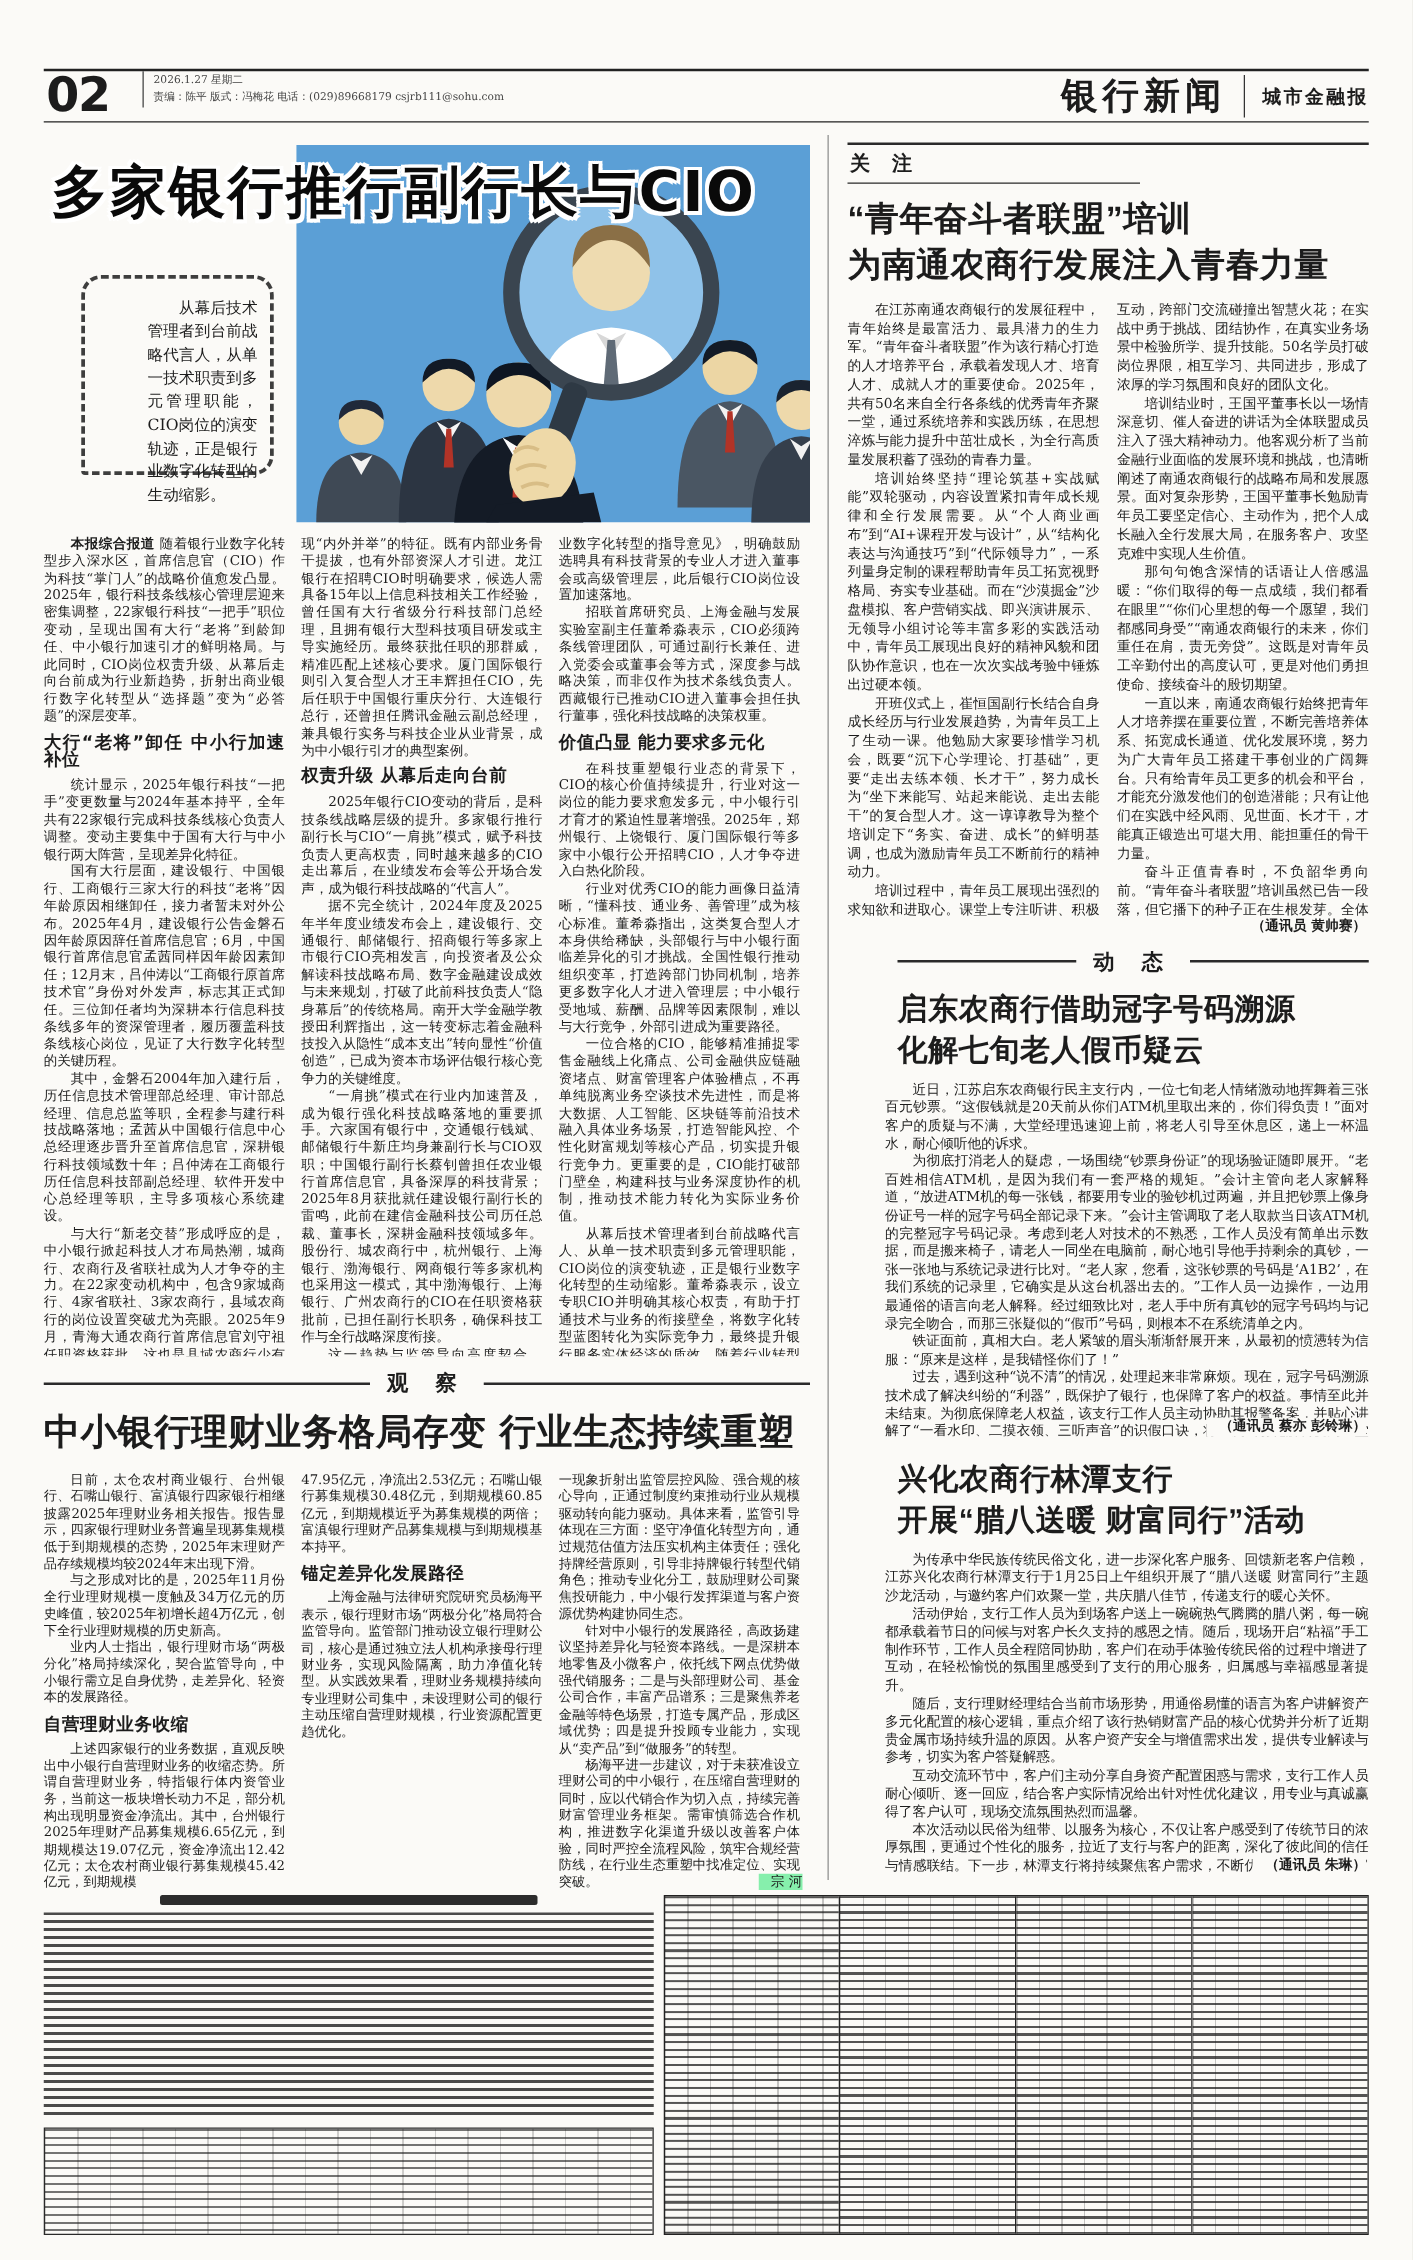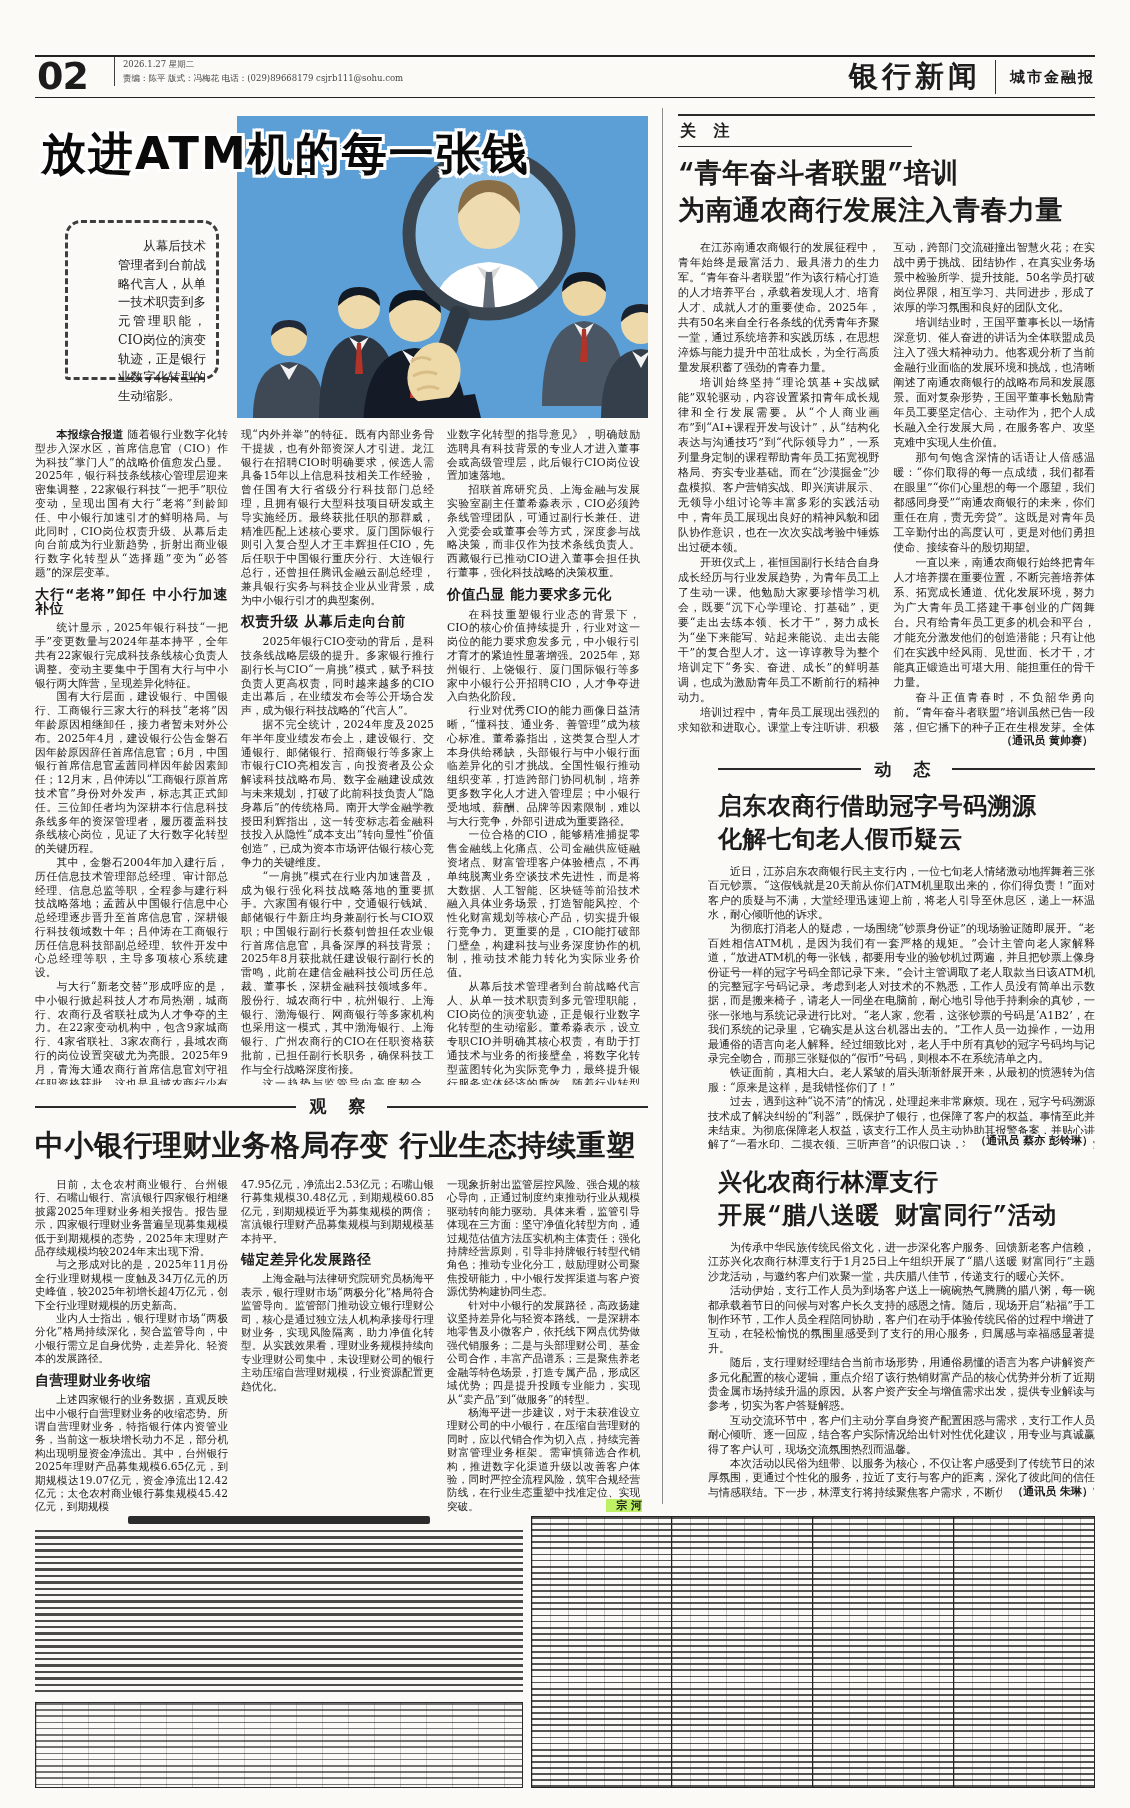--- a/index.html
+++ b/index.html
@@ -44,31 +44,31 @@
   .subhead{ font-family:"DejaVu Sans", sans-serif; font-size:14px; font-weight:bold;
      text-indent:0; margin:8px 0 6px; letter-spacing:0.5px; }
 
   .section-rule{ display:flex; align-items:center; gap:14px; margin:10px 0 8px; }
   .section-rule .line{ flex:1; height:2px; background:#2a2a2a; }
   .rule-label{ font-family:"DejaVu Sans", sans-serif; font-size:17px; font-weight:bold; letter-spacing:8px; }
 
   .gc-headline{ font-family:"DejaVu Sans", sans-serif; font-size:29px; font-weight:900;
      letter-spacing:0.5px; margin:4px 0 12px; white-space:nowrap; }
   .gc-body{ position:relative; height:334px; overflow:hidden; font-size:10.6px; line-height:13.4px; text-align:justify; }
-  .gc-byline{ position:absolute; right:6px; bottom:0; font-weight:bold; font-size:11px;
-     background:#bef264; padding-left:10px; }
+  .gc-byline{ position:absolute; right:6px; bottom:0; font-weight:normal; font-size:11px;
+     background:#86efac; padding-left:10px; }
 
   
   .right-region{ position:absolute; left:678px; top:108px; width:417px; }
   .gz-label-block{ position:relative; padding-top:6px; }
   .gz-label-block .topline{ height:1.5px; background:#2a2a2a; }
   .gz-label{ font-family:"DejaVu Sans", sans-serif; font-size:16px; font-weight:bold;
      letter-spacing:6px; padding:5px 0 4px 2px; }
   .gz-label-block .underline{ width:56%; height:1.5px; background:#2a2a2a; }
-  .r-headline{ font-family:Liberation Mono, monospace; font-weight:900; font-size:27px;
+  .r-headline{ font-family:Liberation Sans, sans-serif; font-weight:900; font-size:27px;
      line-height:1.38; margin:10px 0 8px; letter-spacing:0.5px; }
   .r-headline.small{ font-size:24px; }
   .inset{ padding-left:40px; }
   .inset2{ padding-left:30px; }
   .gz-body{ position:relative; height:508px; overflow:hidden; column-count:2; column-gap:14px;
      font-size:11px; line-height:15px; text-align:justify; }
   .gz-body p{ text-indent:2em; }
   .sc-body{ position:relative; overflow:hidden; font-size:11px; line-height:14.4px; text-align:justify; }
   .sc-body p{ text-indent:2em; }
   .abs-byline{ position:absolute; right:2px; bottom:0; font-weight:bold; font-size:11px;
@@ -172,21 +172,21 @@
             <rect x="-10" y="78" width="20" height="108" rx="7" transform="translate(252,118) rotate(20)" fill="#2e3944"></rect>
           </g>
 
           <g>
             <ellipse cx="197" cy="258" rx="26" ry="32" transform="rotate(18 197 258)" fill="#eed9a8"></ellipse>
             <path d="M174 246 q10 -8 20 -2 M176 260 q12 -7 24 -2 M180 274 q12 -6 22 -1" stroke="#d8bd86" stroke-width="3" fill="none"></path>
             <path d="M160 288 L238 278 L244 302 L152 302 Z" fill="#141b26"></path>
           </g>
         </svg>
       </div>
-      <h1 class="feature-headline sans">放进ATM机的每一张钱</h1>
+      <h1 class="feature-headline sans">多家银行推行副行长与CIO</h1>
       <div class="quote-box">
         <p>从幕后技术管理者到台前战略代言人，从单一技术职责到多元管理职能，CIO岗位的演变轨迹，正是银行业数字化转型的生动缩影。</p>
       </div>
     </div>
 
     <div class="cols3 main-body">
       <div class="col">
         <p><b class="lead-tag">本报综合报道</b><span>随着银行业数字化转型步入深水区，首席信息官（CIO）作为科技“掌门人”的战略价值愈发凸显。2025年，银行科技条线核心管理层迎来密集调整，22家银行科技“一把手”职位变动，呈现出国有大行“老将”到龄卸任、中小银行加速引才的鲜明格局。与此同时，CIO岗位权责升级、从幕后走向台前成为行业新趋势，折射出商业银行数字化转型从“选择题”变为“必答题”的深层变革。</span></p>
         <h3 class="subhead">大行“老将”卸任 中小行加速补位</h3>
         <p>统计显示，2025年银行科技“一把手”变更数量与2024年基本持平，全年共有22家银行完成科技条线核心负责人调整。变动主要集中于国有大行与中小银行两大阵营，呈现差异化特征。</p>

